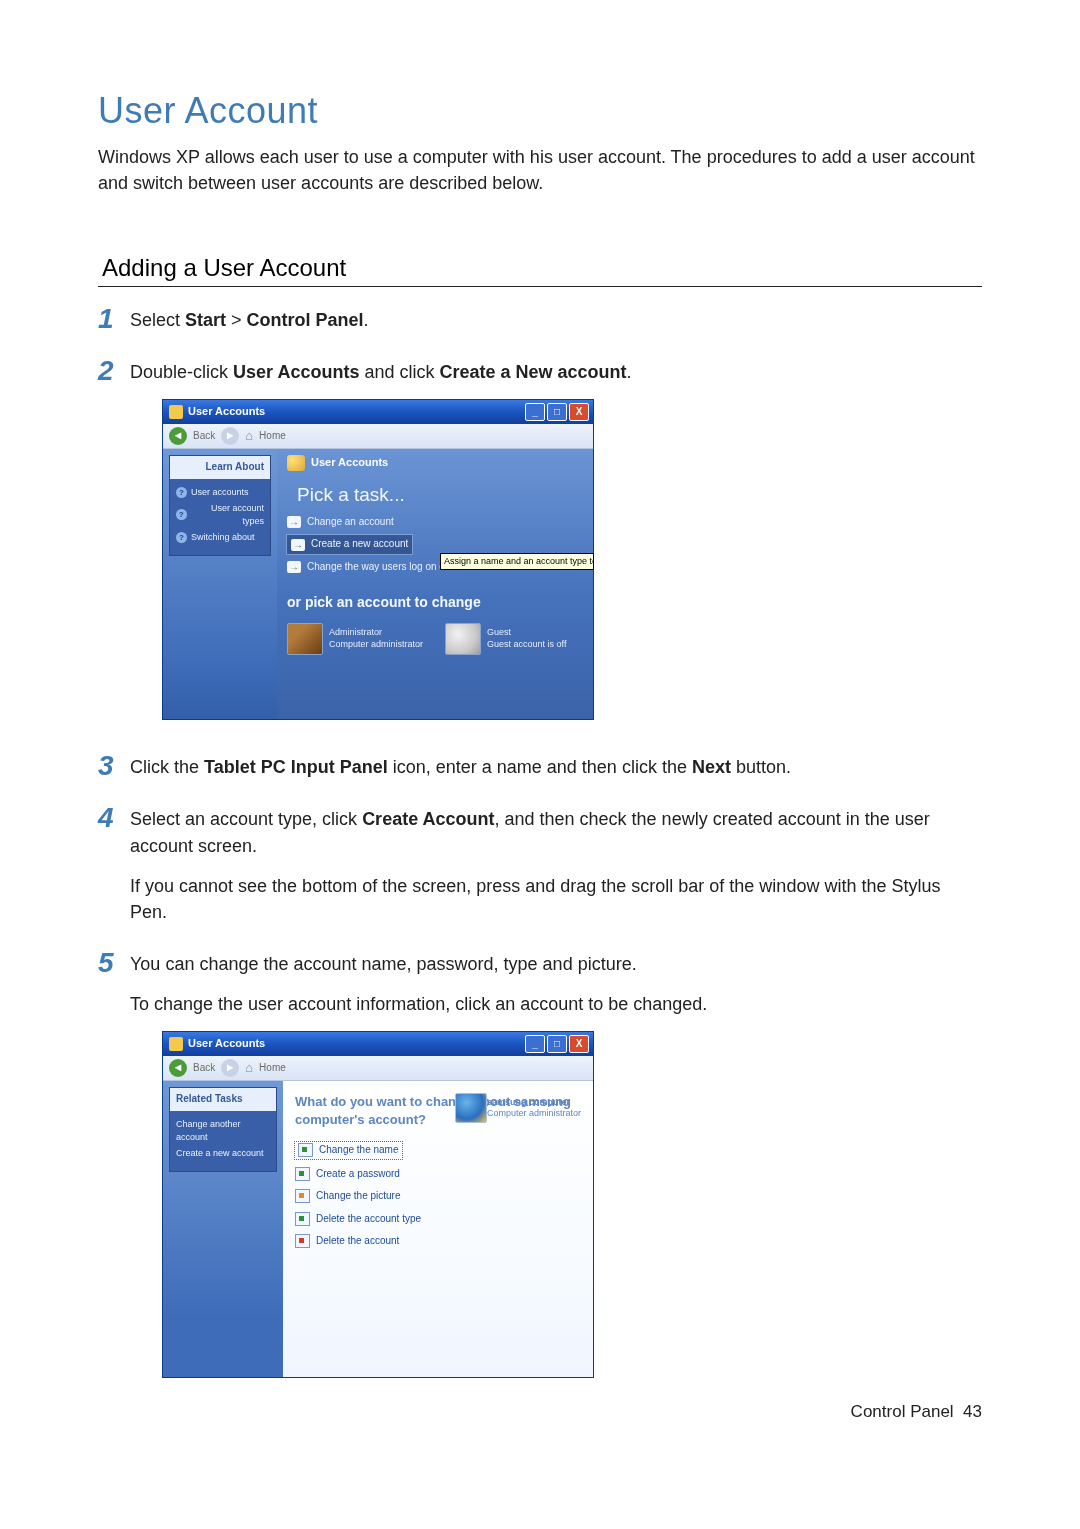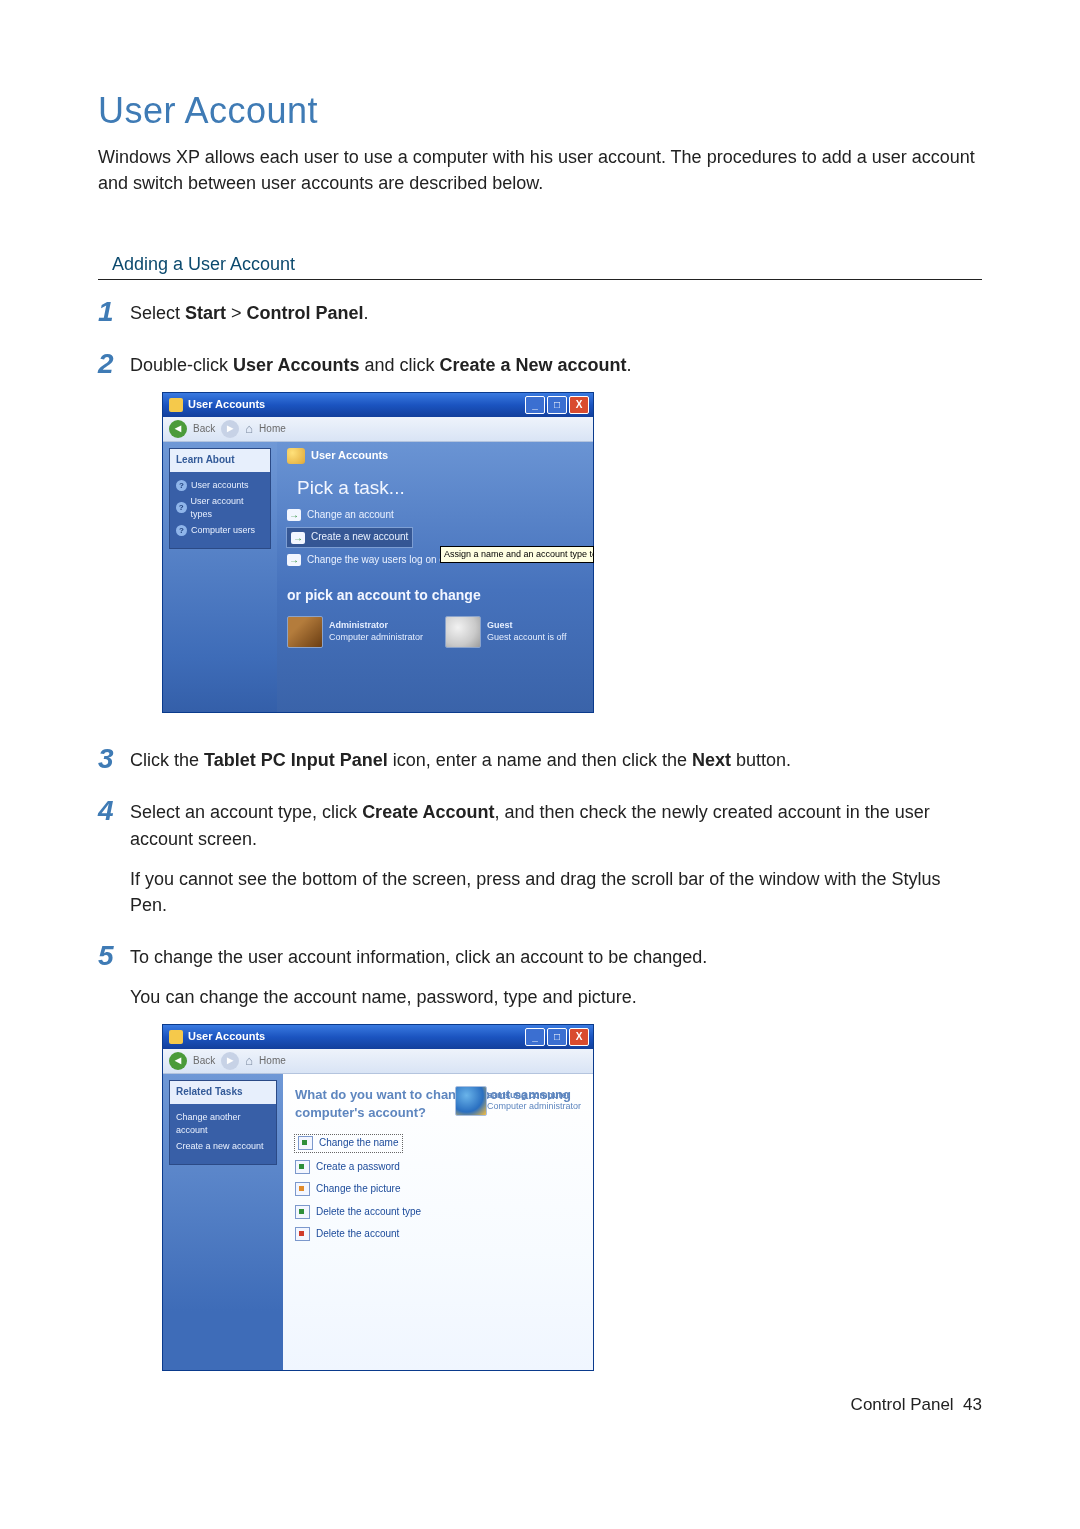--- a/index.html
+++ b/index.html
@@ -21,24 +21,24 @@
     margin: 0 0 12px 0;
     letter-spacing: .5px;
   }
   p.intro {
     font-size: 18px;
     line-height: 1.45;
     margin: 0 0 58px 0;
   }
   h2.section {
     font-family: Arial, sans-serif;
-    font-size: 18px;
+    font-size: 24px;
     font-weight: 400;
-    margin: 0 0 4px 14px;
-    color: #0c4a6e;
+    margin: 0 0 4px 4px;
+    color: #000000;
   }
   hr.rule {
     border: none;
     border-top: 1px solid #222;
     margin: 0 0 20px 0;
   }
   ol.steps {
     list-style: none;
     padding: 0;
     margin: 0;
@@ -133,20 +133,21 @@
   .content-split {
     display: flex;
     height: 270px;
   }
   .side {
     width: 114px;
     background: linear-gradient(#6f98d6, #3e6cb8 80%, #345fa9);
     color: #fff;
     padding: 0;
     position: relative;
+    text-align: right;
   }
   .sidebox {
     margin: 6px;
     background: #385fa7;
     border: 1px solid #2b4a86;
   }
   .sidebox-h {
     background: #e7effc;
     color: #335a98;
     font-weight: 700;
@@ -251,21 +252,21 @@
     display: flex; align-items: center; justify-content: center;
     color: #777;
   }
   .acct .tile.chess {
     background: linear-gradient(135deg, #b47c3c 30%, #6a3d12 100%);
   }
   .acct .tile.ball {
     background: radial-gradient(circle at 35% 35%, #f2f2f2, #cacaca 60%, #9c9c9c);
   }
   .acct .meta { font-size: 9px; line-height: 1.25; color: #e5eeff; }
-  .acct .meta .nm { font-weight: 700; display: block; }
+  .acct .meta .nm { font-weight: 400; display: block; }
 
   
   .win2 {
     width: 430px;
     margin: 6px 0 0 32px;
     border: 1px solid #0a3a8c;
     font-family: Tahoma, Arial, sans-serif;
     font-size: 10px;
     background: #fff;
   }
@@ -388,21 +389,21 @@
                   <div class="sidelink">
                       <span class="q">?</span>
                       <span>User accounts</span>
                     </div>
                   <div class="sidelink">
                       <span class="q">?</span>
                       <span>User account types</span>
                     </div>
                   <div class="sidelink">
                       <span class="q">?</span>
-                      <span>Computer users</span>
+                      <span>Switching about</span>
                     </div>
                 </div>
               </div>
             </div>
             <div class="mainpane">
               <div class="crumb">
                 <span class="crumb-icon"></span>
                 <span class="crumb-text">User Accounts</span>
               </div>
               <h3 class="pick">Pick a task...</h3>
@@ -452,22 +453,22 @@
         <p>
           <span>Select an account type, click </span><strong>Create Account</strong><span>, and then check the newly created account in the user account screen.</span>
         </p>
         <p>If you cannot see the bottom of the screen, press and drag the scroll bar of the window with the Stylus Pen.</p>
       </div>
     </li>
 
     <li>
       <span class="step-num">5</span>
       <div class="step-body">
+        <p>You can change the account name, password, type and picture.</p>
         <p>To change the user account information, click an account to be changed.</p>
-        <p>You can change the account name, password, type and picture.</p>
 
         <div class="win2">
           <div class="titlebar">
             <span class="tb-icon"></span>
             <span class="tb-text">User Accounts</span>
             <div class="winbtns">
               <span class="winbtn min">_</span>
               <span class="winbtn max">□</span>
               <span class="winbtn close">X</span>
             </div>

